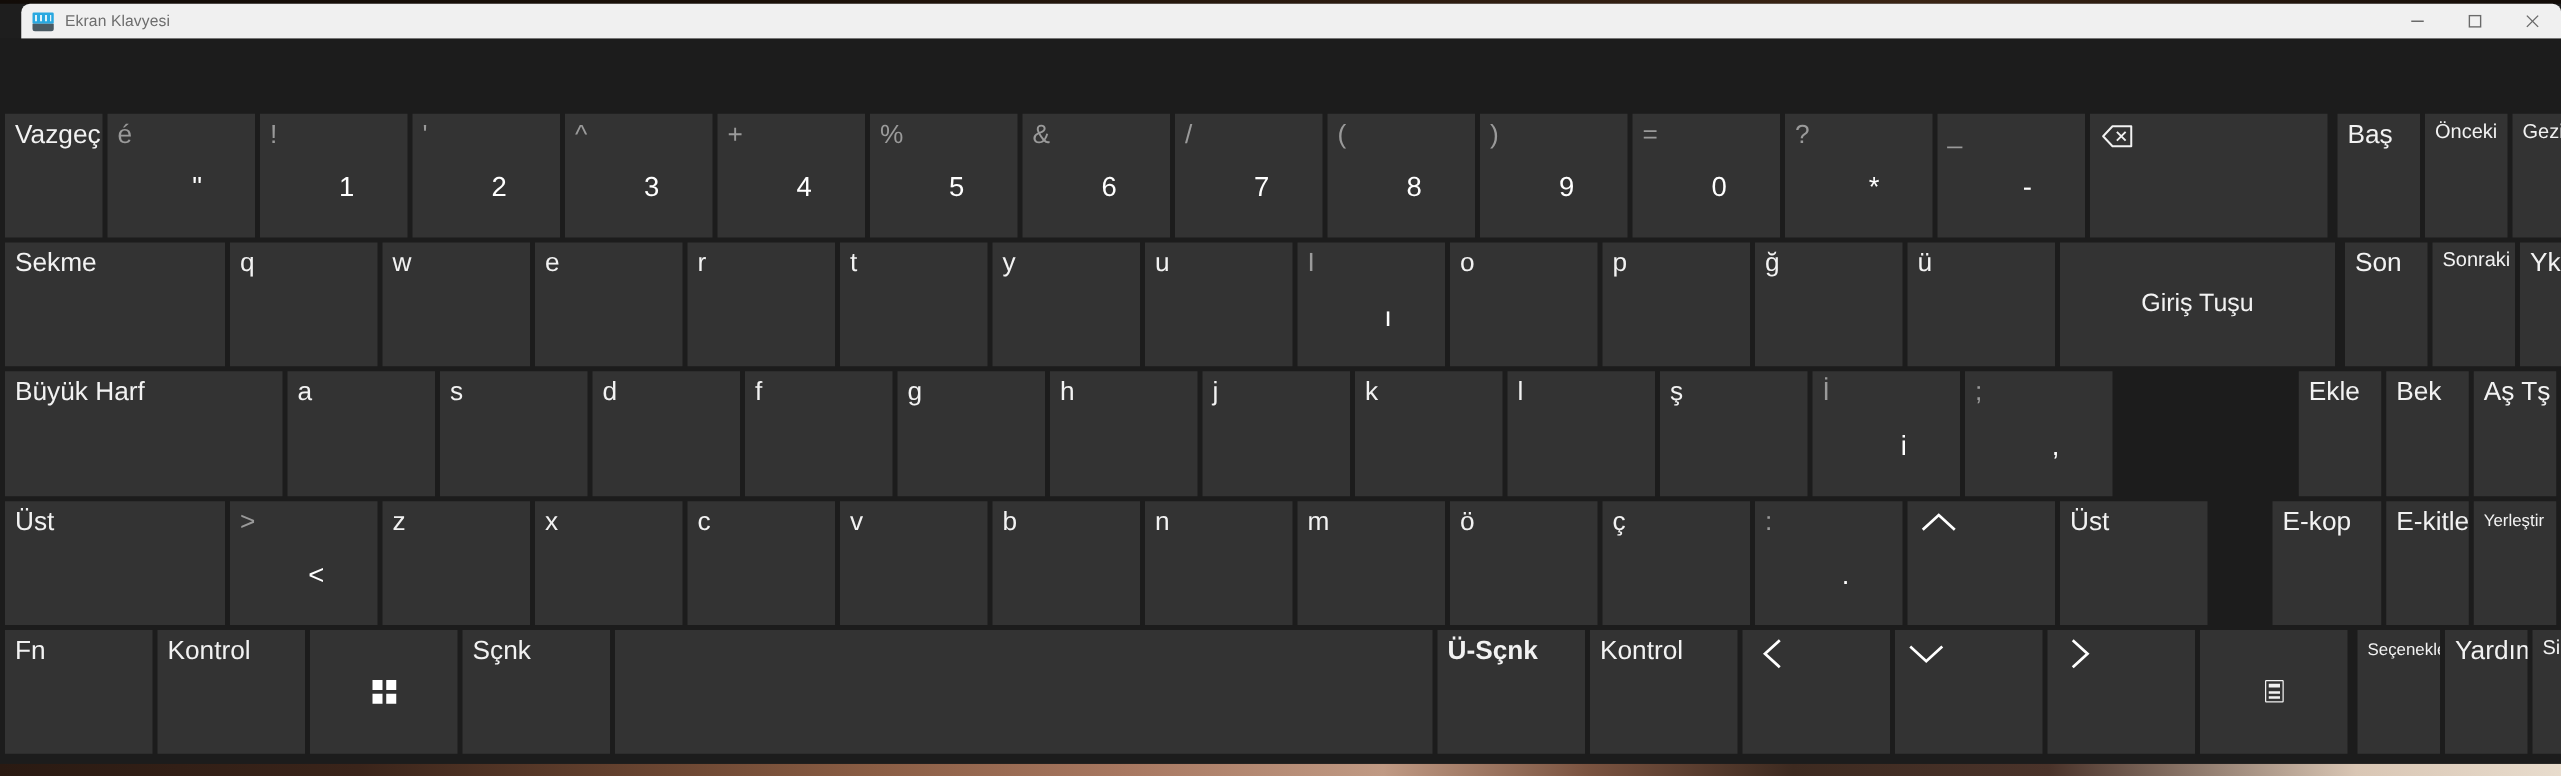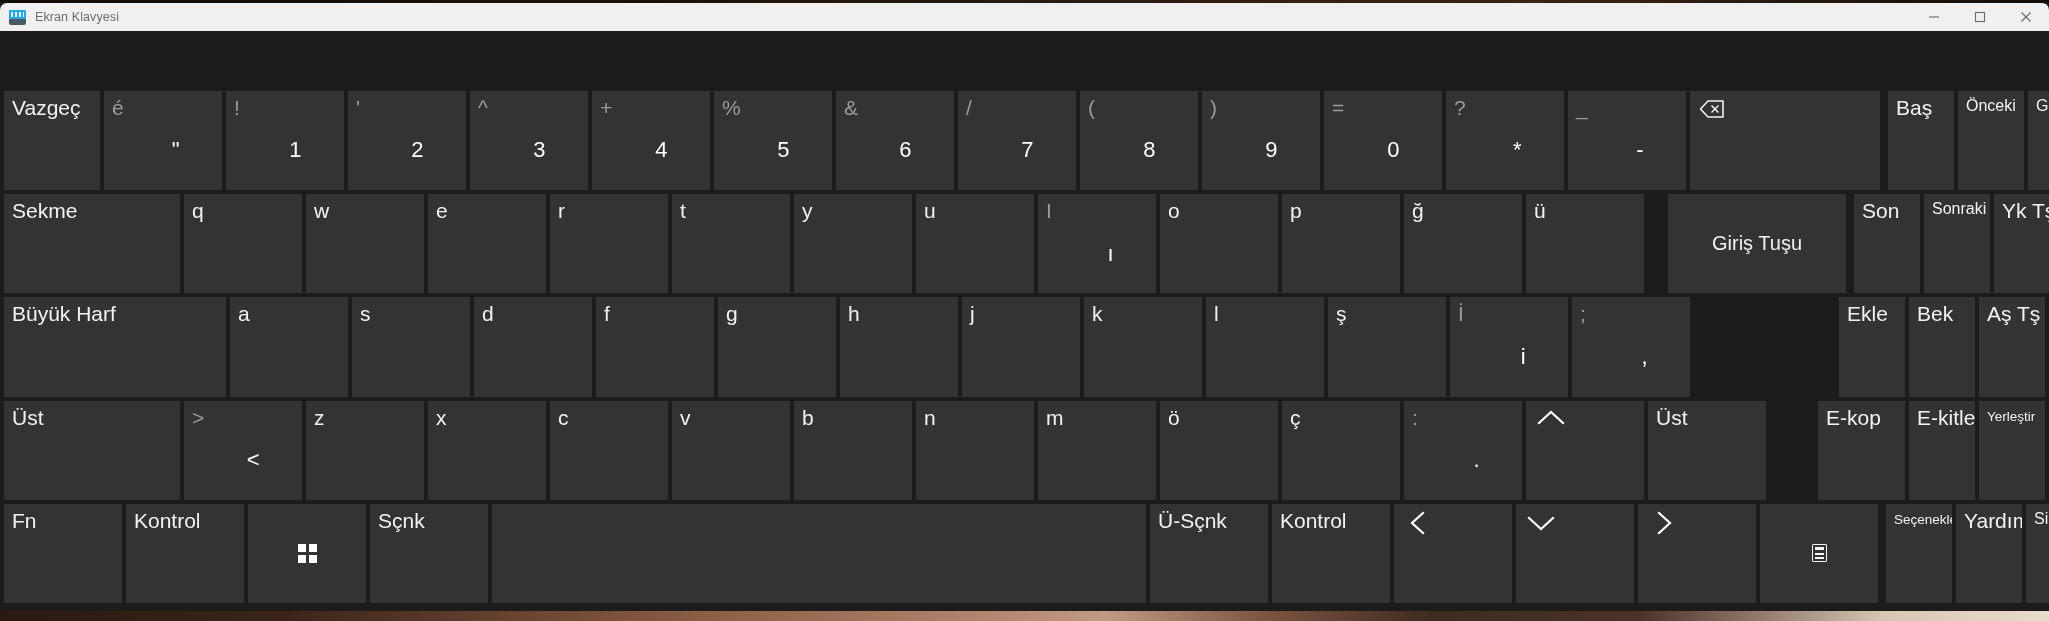--- a/index.html
+++ b/index.html
@@ -33,20 +33,21 @@
   }
 
   
   #titlebar {
     height: 28px; flex: 0 0 28px;
     background: #f0f0f0;
     display: flex; align-items: center;
     border-top-left-radius: 7px;
     border-top-right-radius: 7px;
     position: relative;
+    margin-left: 17px;
   }
   #titlebar-left { display: flex; align-items: center; padding-left: 9px; gap: 9px; }
   .app-icon { width: 17px; height: 15px; position: relative; display:block; }
   .app-icon .kb-top {
     position:absolute; left:0; top:0; width:17px; height:9px;
     background:#29a8e0; border-radius:1px;
   }
   .app-icon .kb-top::before{
     content:""; position:absolute; left:2px; top:2px; width:13px; height:5px;
     background:
@@ -184,21 +185,21 @@
             <line x1="10.5" y1="1.5" x2="1.5" y2="10.5" stroke="currentColor" stroke-width="1.1"></line>
           </svg>
       </div>
     </div>
   </div>
 
   <div id="kb-body">
     <div id="kb-topspace"></div>
     <div id="kb-grid">
         <div class="kb-row">
-          <div class="key" style="width: 96px;">
+          <div class="key" style="width: 78px;">
             <span class="lbl-tl">Vazgeç</span>
           </div>
           <div class="key" style="width: 118px;">
             <span class="lbl-tl dim">é</span>
             <span class="lbl-br">"</span>
           </div>
           <div class="key" style="width: 118px;">
             <span class="lbl-tl dim">!</span>
             <span class="lbl-br">1</span>
           </div>
@@ -300,21 +301,21 @@
           </div>
           <div class="key" style="width: 118px;">
             <span class="lbl-tl">p</span>
           </div>
           <div class="key" style="width: 118px;">
             <span class="lbl-tl">ğ</span>
           </div>
           <div class="key" style="width: 118px;">
             <span class="lbl-tl">ü</span>
           </div>
-          <div class="key" style="width: 178px; margin-left: 20px;">
+          <div class="key" style="width: 220px;">
             <span class="lbl-center">Giriş Tuşu</span>
           </div>
           <div style="flex: 1 1 auto;"></div>
           <div class="key" style="width: 66px;">
             <span class="lbl-tl">Son</span>
           </div>
           <div class="key" style="width: 66px;">
             <span class="lbl-tl small">Sonraki</span>
           </div>
           <div class="key" style="width: 66px;">
@@ -443,21 +444,21 @@
           </div>
           <div class="key" style="width: 118px;">
             <span class="icon-center">
               <span class="winlogo"></span>
             </span>
           </div>
           <div class="key" style="width: 118px;">
             <span class="lbl-tl">Sçnk</span>
           </div>
           <div class="key" style="width: 654px;"></div>
-          <div class="key" style="width: 118px;">
+          <div class="key" style="width: 118px; font-weight: bold;">
             <span class="lbl-tl">Ü-Sçnk</span>
           </div>
           <div class="key" style="width: 118px;">
             <span class="lbl-tl">Kontrol</span>
           </div>
           <div class="key" style="width: 118px;">
             <span class="icon-arrow">
               <svg width="30" height="26" viewBox="0 0 30 26">
                 <path d="M19 3 L8 13 L19 23" fill="none" stroke="#ffffff" stroke-width="2.2" stroke-linecap="square" stroke-linejoin="miter"></path>
               </svg>

